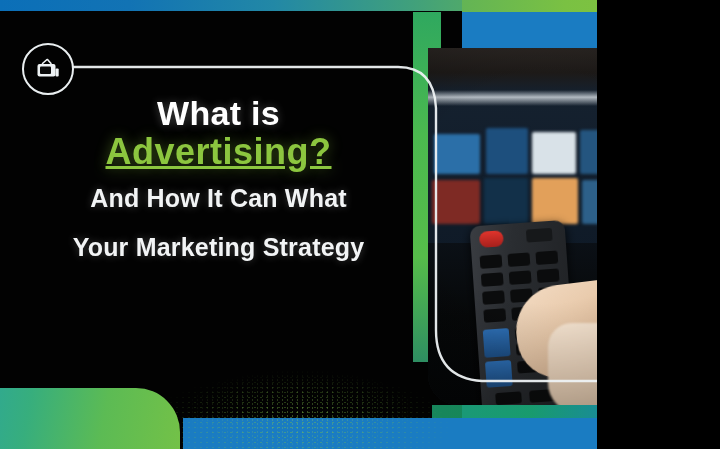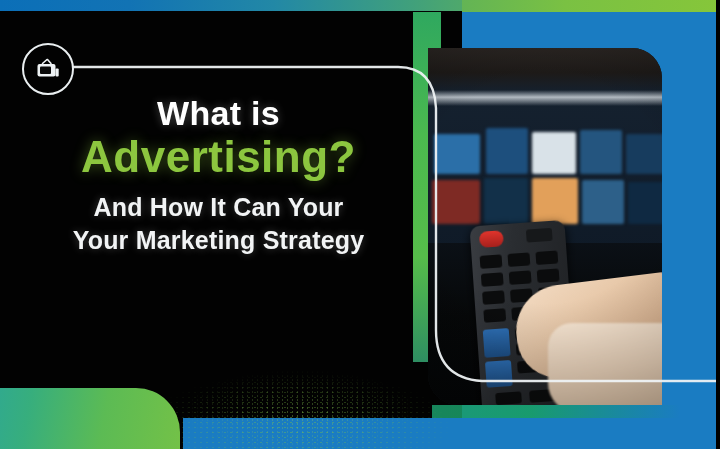--- a/index.html
+++ b/index.html
@@ -5,21 +5,21 @@
   html, body {
     margin: 0;
     padding: 0;
     background: #000;
   }
   body {
     font-family: "Liberation Sans", sans-serif;
   }
   .banner {
     position: relative;
-    width: 716px;
+    width: 597px;
     height: 449px;
     overflow: hidden;
     background: #b91c1c;
   }
 
   
   .bg-black {
     position: absolute;
     left: 0; top: 0;
     width: 720px; height: 449px;
@@ -222,25 +222,26 @@
     color: #8cc63f;
     font-size: 44px;
     font-weight: bold;
     letter-spacing: .5px;
     line-height: 1.12;
     margin-top: 2px;
     text-shadow: 0 0 14px rgba(140,198,63,.45);
   }
   .line-adv {
     color: #8cc63f;
-    font-size: 44px;
+    font-size: 36px;
     font-weight: bold;
     letter-spacing: .5px;
     line-height: 1.12;
     text-shadow: 0 0 14px rgba(140,198,63,.45);
+    text-decoration: underline;
   }
   .line-sub {
     color: #f2f4f5;
     font-size: 25px;
     font-weight: bold;
     line-height: 1.32;
     margin-top: 10px;
     letter-spacing: .2px;
     text-shadow: 0 0 9px rgba(255,255,255,.25);
   }
@@ -319,17 +320,17 @@
       <path d="M16 5.5 L12.5 1.5" stroke="#eef2f4" stroke-width="1.6" fill="none" stroke-linecap="round"></path>
       <rect x="2.5" y="6" width="18" height="12.5" rx="2" fill="#eef2f4"></rect>
       <rect x="20.5" y="10.5" width="3.2" height="8" rx="1" fill="#eef2f4"></rect>
       <rect x="5" y="8.5" width="11" height="7.5" rx="1" fill="#0a0a0a"></rect>
     </svg>
   </div>
 
   <div class="text-block">
     <div class="line-what">What is</div>
     <div class="line-adv">Advertising?</div>
-    <div class="line-sub">And How It Can Your</div>
-    <div class="line-sub" style="margin-top:0">Your Marketing Strategy</div>
+    <div class="line-sub">And How It Can What</div>
+    <div class="line-sub" style="margin-top:16px">Your Marketing Strategy</div>
   </div>
 
 </div>
 
 </body></html>

